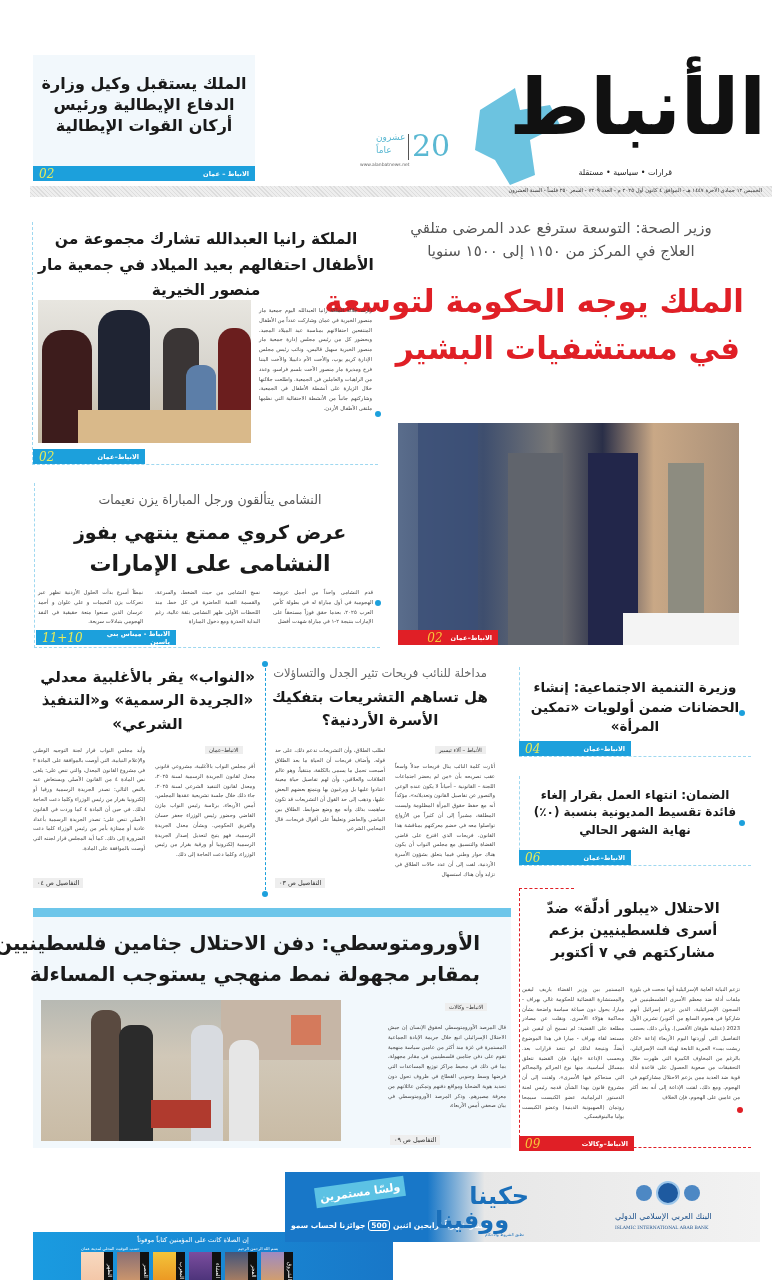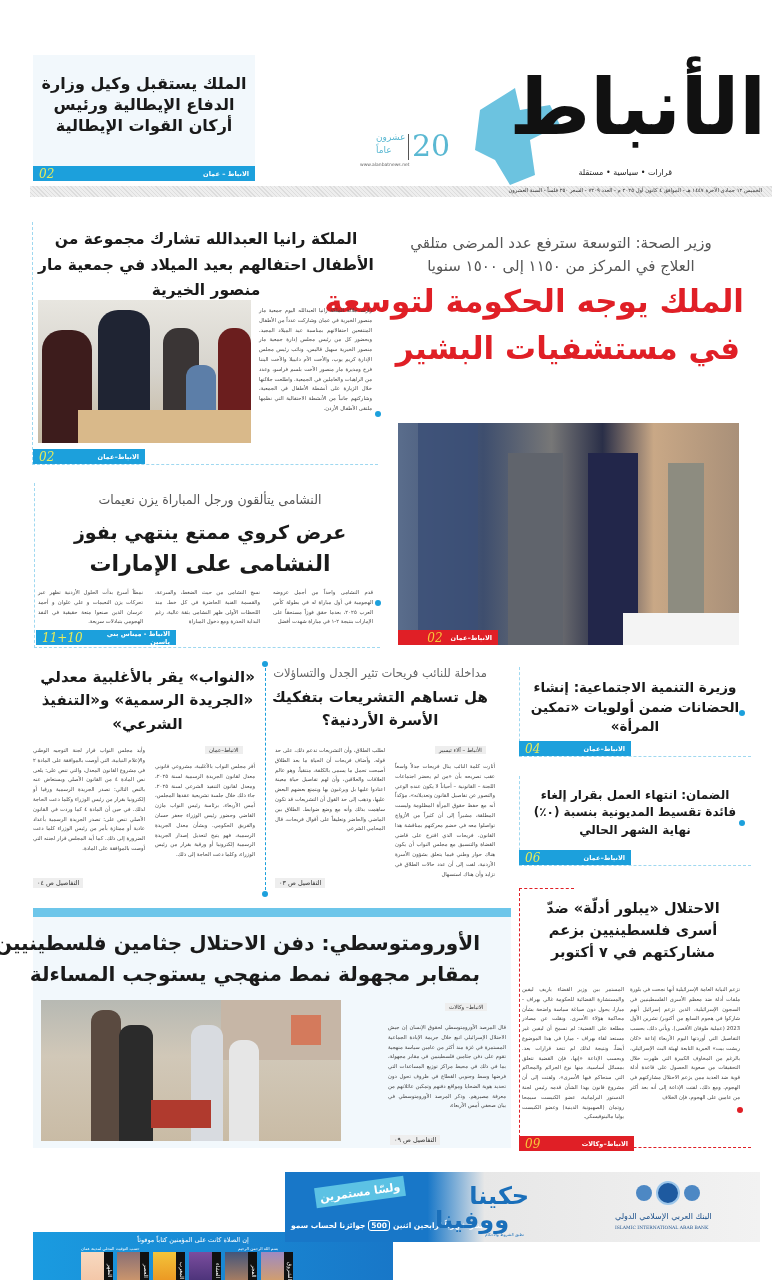--- a/index.html
+++ b/index.html
@@ -42,21 +42,21 @@
 </div>
 
 <div class="abs" style="left:33px;top:55px;width:222px;height:126px;background:#f2f8fc;">
   <div class="hl" style="position:absolute;left:8px;right:8px;top:18px;font-size:16px;">الملك يستقبل وكيل وزارة الدفاع الإيطالية ورئيس أركان القوات الإيطالية</div>
   <div class="bar abs" style="left:0;right:0;bottom:0;">
     <span>الانباط – عمان</span>
     <span class="pg" style="margin-right:auto;">02</span>
   </div>
 </div>
 
-<div class="abs" style="left:400px;top:232px;width:322px;font-size:15px;color:#555;text-align:center;line-height:1.5;">وزير الصحة: التوسعة سترفع عدد المرضى متلقي العلاج في المركز من ١١٥٠ إلى ١٥٠٠ سنويا</div>
+<div class="abs" style="left:400px;top:217px;width:322px;font-size:15px;color:#555;text-align:center;line-height:1.5;">وزير الصحة: التوسعة سترفع عدد المرضى متلقي العلاج في المركز من ١١٥٠ إلى ١٥٠٠ سنويا</div>
 <div class="abs" style="left:392px;top:278px;width:352px;text-align:center;">
   <div style="font-size:31px;font-weight:bold;color:#e01f26;line-height:1.5;white-space:nowrap;">الملك يوجه الحكومة لتوسعة</div>
   <div style="font-size:31px;font-weight:bold;color:#e01f26;line-height:1.5;white-space:nowrap;">في مستشفيات البشير</div>
 </div>
 <div class="abs photo" style="left:398px;top:423px;width:341px;height:222px;background:linear-gradient(90deg,#5a6d8c 0%,#3e4e6e 25%,#777 45%,#2a2f48 60%,#c9a886 75%,#a99079 100%);">
   <div class="abs" style="left:20px;top:0;width:60px;height:222px;background:#3b4f77;opacity:.8;"></div>
   <div class="abs" style="left:110px;top:30px;width:55px;height:192px;background:#60646c;"></div>
   <div class="abs" style="left:190px;top:30px;width:50px;height:192px;background:#22264a;"></div>
   <div class="abs" style="left:270px;top:40px;width:36px;height:182px;background:#8d8c80;"></div>
   <div class="abs" style="left:225px;top:190px;width:116px;height:32px;background:#f4f4f4;"></div>

